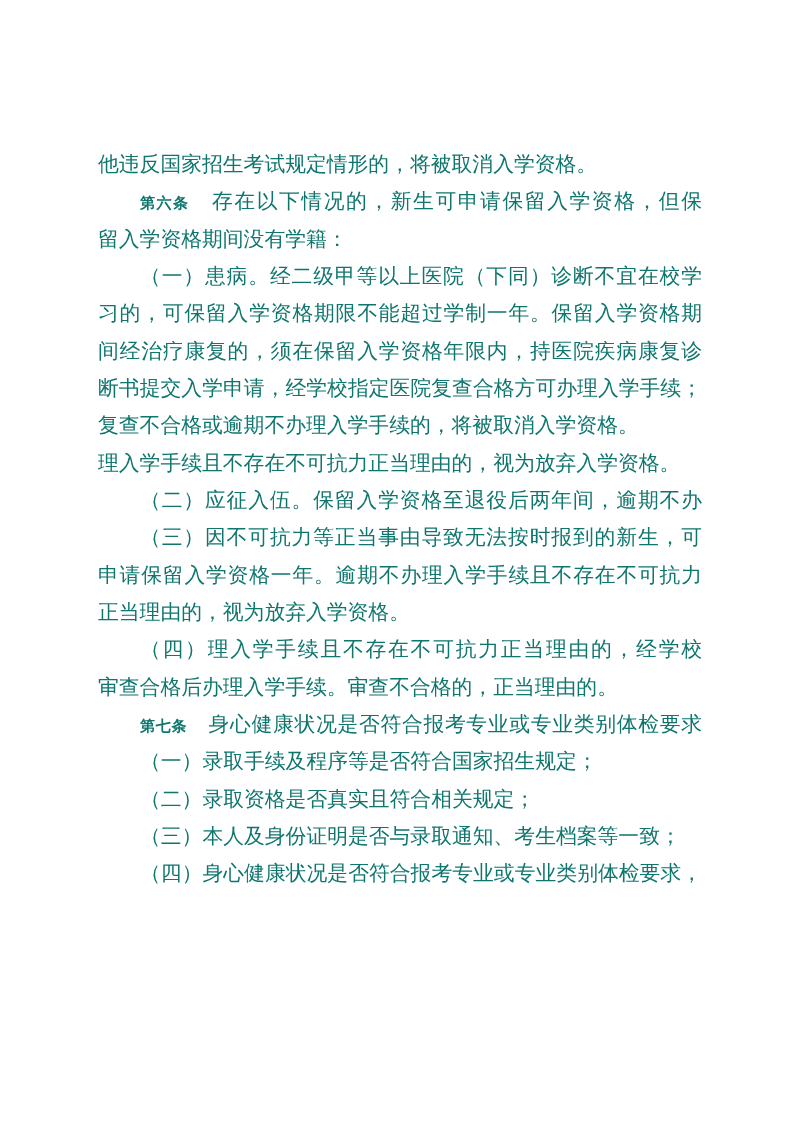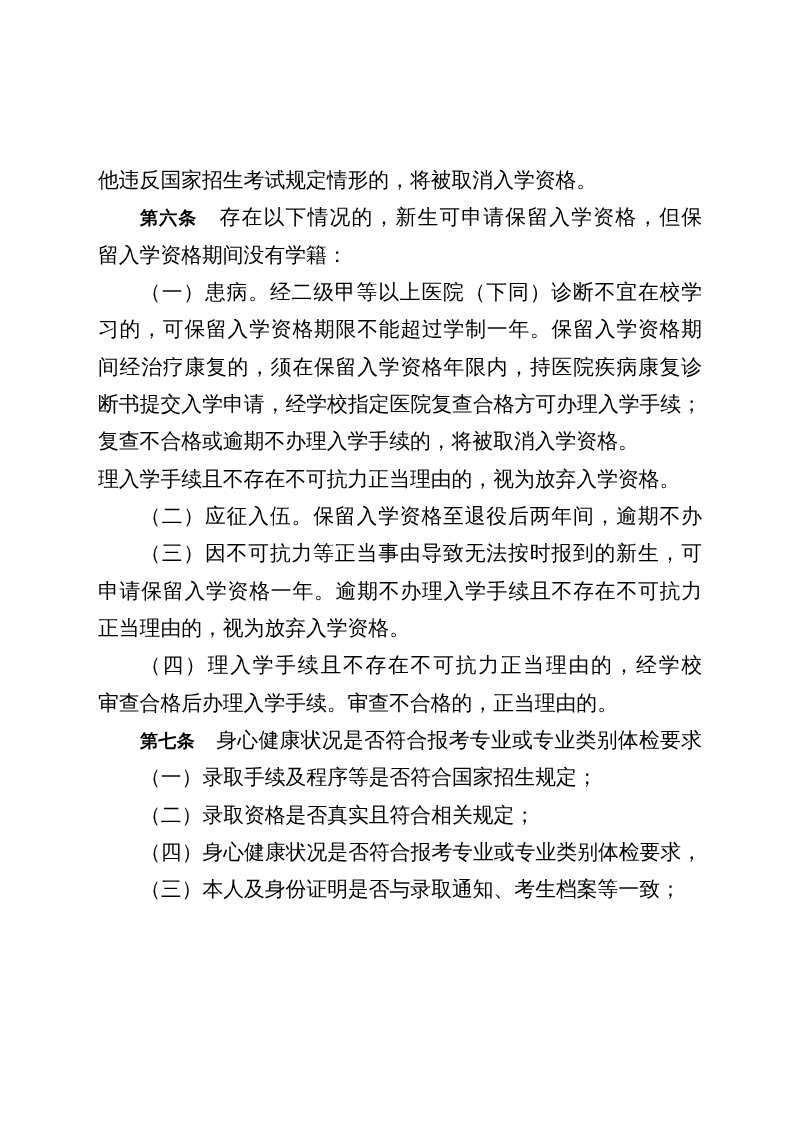--- a/index.html
+++ b/index.html
@@ -11,44 +11,44 @@
     position: relative;
     width: 794px;
     height: 1122px;
     background: #ffffff;
     overflow: hidden;
     font-family: "Liberation Serif", "DejaVu Serif", serif;
   }
   .content {
     position: absolute;
     left: 98px;
-    top: 161px;
+    top: 145px;
     width: 604px;
     font-size: 20.8px;
     line-height: 37.33px;
-    color: #000000;
+    color: #0f766e;
     letter-spacing: 0;
   }
   .line {
     height: 37.33px;
     overflow: hidden;
     text-align: left;
   }
   .line.fill {
     text-align: justify;
     text-align-last: justify;
     text-justify: inter-character;
   }
   .line.indent {
     text-indent: 42px;
   }
   .article-num {
     font-weight: bold;
     font-family: "Liberation Sans", "DejaVu Sans", sans-serif;
-    font-size: 18px;
+    font-size: 15px;
   }
 </style>
 </head>
 <body>
 
 <div class="page">
   <div class="content" id="doc-body">
       <div class="line"><span>他违反国家招生考试规定情形的，将被取消入学资格。</span></div>
       <div class="line indent fill"><span class="article-num">第六条</span><span>　存在以下情况的，新生可申请保留入学资格，但保</span></div>
       <div class="line"><span>留入学资格期间没有学籍：</span></div>
@@ -60,16 +60,16 @@
       <div class="line"><span>理入学手续且不存在不可抗力正当理由的，视为放弃入学资格。</span></div>
       <div class="line indent fill"><span>（二）应征入伍。保留入学资格至退役后两年间，逾期不办</span></div>
       <div class="line indent fill"><span>（三）因不可抗力等正当事由导致无法按时报到的新生，可</span></div>
       <div class="line fill"><span>申请保留入学资格一年。逾期不办理入学手续且不存在不可抗力</span></div>
       <div class="line"><span>正当理由的，视为放弃入学资格。</span></div>
       <div class="line indent fill"><span>（四）理入学手续且不存在不可抗力正当理由的，经学校</span></div>
       <div class="line"><span>审查合格后办理入学手续。审查不合格的，正当理由的。</span></div>
       <div class="line indent fill"><span class="article-num">第七条</span><span>　身心健康状况是否符合报考专业或专业类别体检要求</span></div>
       <div class="line indent"><span>（一）录取手续及程序等是否符合国家招生规定；</span></div>
       <div class="line indent"><span>（二）录取资格是否真实且符合相关规定；</span></div>
+      <div class="line indent"><span>（三）本人及身份证明是否与录取通知、考生档案等一致；</span></div>
       <div class="line indent fill"><span>（四）身心健康状况是否符合报考专业或专业类别体检要求，</span></div>
-      <div class="line indent"><span>（三）本人及身份证明是否与录取通知、考生档案等一致；</span></div>
     </div>
 </div>
 
 </body></html>

